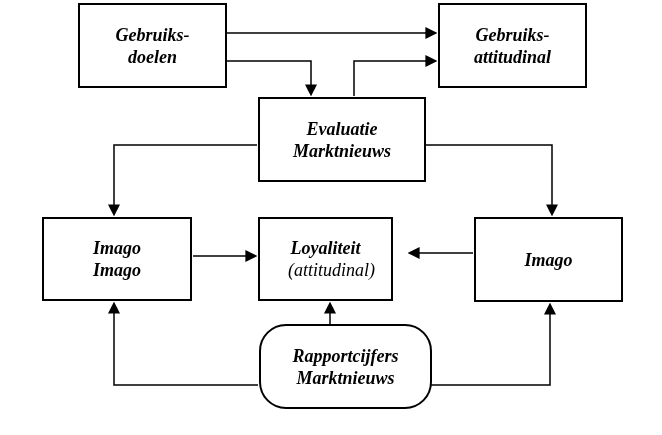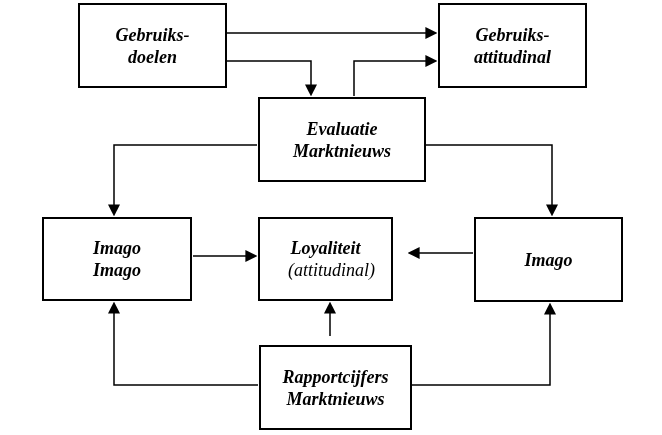--- a/index.html
+++ b/index.html
@@ -49,21 +49,21 @@
     font-weight: normal;
     margin-left: 12px;
   }
   
   .node-gebruiksdoelen        { left: 78px;  top: 3px;   width: 149px; height: 85px; }
   .node-gebruiksfrequentie    { left: 438px; top: 3px;   width: 149px; height: 85px; }
   .node-evaluatie             { left: 258px; top: 97px;  width: 168px; height: 85px; }
   .node-imago-kennis          { left: 42px;  top: 217px; width: 150px; height: 84px; }
   .node-loyaliteit            { left: 258px; top: 217px; width: 135px; height: 84px; }
   .node-imago-meedenken       { left: 474px; top: 217px; width: 149px; height: 85px; }
-  .node-rapportcijfers        { left: 259px; top: 345px; width: 153px; height: 85px; }
+  .node-rapportcijfers        { left: 259px; top: 324px; width: 173px; height: 85px; border-radius: 27px; }
 </style>
 </head>
 <body>
 
 <div class="canvas">
 
   <svg class="edges-layer" width="662" height="435" viewBox="0 0 662 435" xmlns="http://www.w3.org/2000/svg">
     <defs>
       <marker id="arrowhead" viewBox="0 0 10 10" markerWidth="8" markerHeight="8" refX="8" refY="5" orient="auto">
         <path d="M0,0 L10,5 L0,10 Z" fill="#000000"></path>

